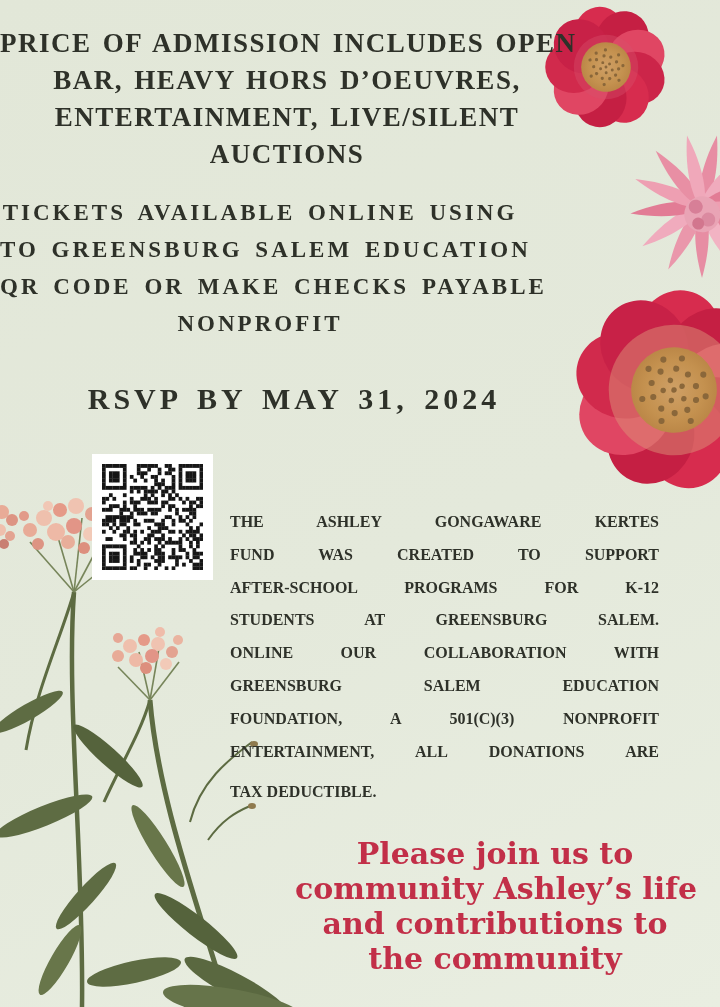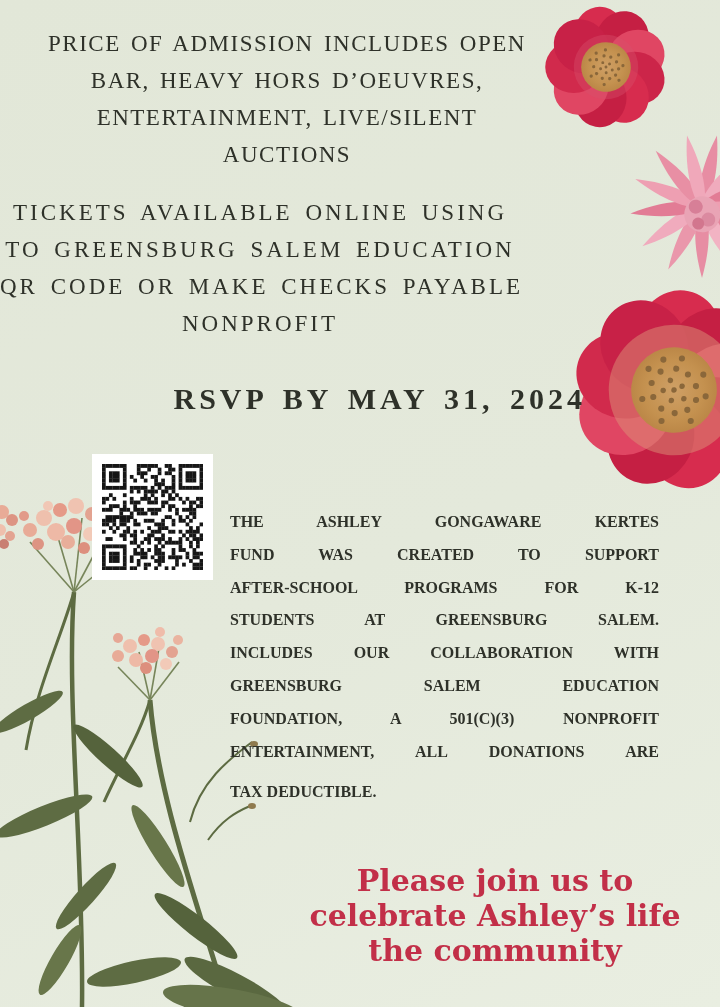--- a/index.html
+++ b/index.html
@@ -10,49 +10,49 @@
   *{margin:0;padding:0;box-sizing:border-box;}
   body{width:720px;height:1007px;overflow:hidden;font-family:"Liberation Serif",serif;}
   .flyer{
     position:relative;width:720px;height:1007px;overflow:hidden;
     background:linear-gradient(155deg,#e2e7d8 0%,#e4e9db 55%,#e9eee1 100%);
   }
   .deco{position:absolute;inset:0;pointer-events:none;}
   .txtline{white-space:nowrap;text-align:center;}
   .admission{
     position:absolute;top:25px;left:0;width:574px;
-    font-weight:normal;font-size:23px;letter-spacing:1.5px;word-spacing:3px;
+    font-weight:bold;font-size:27px;letter-spacing:1.5px;word-spacing:3px;
     line-height:37px;color:var(--ink);
   }
   .tickets{
     position:absolute;top:194px;left:0;width:520px;
-    font-weight:normal;font-size:23px;letter-spacing:3px;word-spacing:4px;
+    font-weight:bold;font-size:23px;letter-spacing:3px;word-spacing:4px;
     line-height:37px;color:var(--ink);
   }
   .rsvp{
-    position:absolute;top:382px;left:12px;width:574px;
+    position:absolute;top:382px;left:0;width:574px;
     font-weight:bold;font-size:30px;letter-spacing:4px;word-spacing:5px;
-    line-height:34px;color:var(--ink);text-align:right;white-space:nowrap;padding-left:14px;
+    line-height:34px;color:var(--ink);text-align:center;white-space:nowrap;padding-left:14px;
   }
   .qr-box{
     position:absolute;left:92px;top:454px;width:121px;height:126px;
     background:#ffffff;padding:10px;
   }
   .qr-box svg{width:101px;height:106px;display:block;fill:#161616;}
   .fund{
     position:absolute;left:230px;top:506px;width:429px;
     font-weight:bold;font-size:16px;color:var(--ink);
   }
   .fund .jline{
     height:32.8px;line-height:32.8px;white-space:nowrap;
     text-align:justify;text-align-last:justify;overflow:hidden;
   }
   .fund .jline.last{text-align:left;text-align-last:left;margin-top:8px;}
   .closing{
-    position:absolute;left:295px;top:863px;width:400px;
+    position:absolute;left:295px;top:836px;width:400px;
     font-family:"DejaVu Serif",serif;font-weight:800;font-size:30px;
     line-height:35px;color:var(--accent);
   }
 </style>
 </head>
 <body>
 
 <div class="flyer">
 
   <svg class="deco" width="720" height="1007" viewBox="0 0 720 1007">
@@ -633,26 +633,27 @@
         <rect x="27" y="28" width="1.06" height="1.06"></rect>
         <rect x="28" y="28" width="1.06" height="1.06"></rect>
       </svg>
   </div>
 
   <div class="fund">
     <div class="jline">THE ASHLEY GONGAWARE KERTES</div>
     <div class="jline">FUND WAS CREATED TO SUPPORT</div>
     <div class="jline">AFTER-SCHOOL PROGRAMS FOR K-12</div>
     <div class="jline">STUDENTS AT GREENSBURG SALEM.</div>
-    <div class="jline">INCLUDES OUR COLLABORATION WITH</div>
+    <div class="jline">ONLINE OUR COLLABORATION WITH</div>
     <div class="jline">GREENSBURG SALEM EDUCATION</div>
     <div class="jline">FOUNDATION, A 501(C)(3) NONPROFIT</div>
     <div class="jline">ENTERTAINMENT, ALL DONATIONS ARE</div>
     <div class="jline last">TAX DEDUCTIBLE.</div>
   </div>
 
   <div class="closing">
     <div class="txtline">Please join us to</div>
-    <div class="txtline">celebrate Ashley’s life</div>
+    <div class="txtline">community Ashley’s life</div>
+    <div class="txtline">and contributions to</div>
     <div class="txtline">the community</div>
   </div>
 
 </div>
 
 </body></html>

